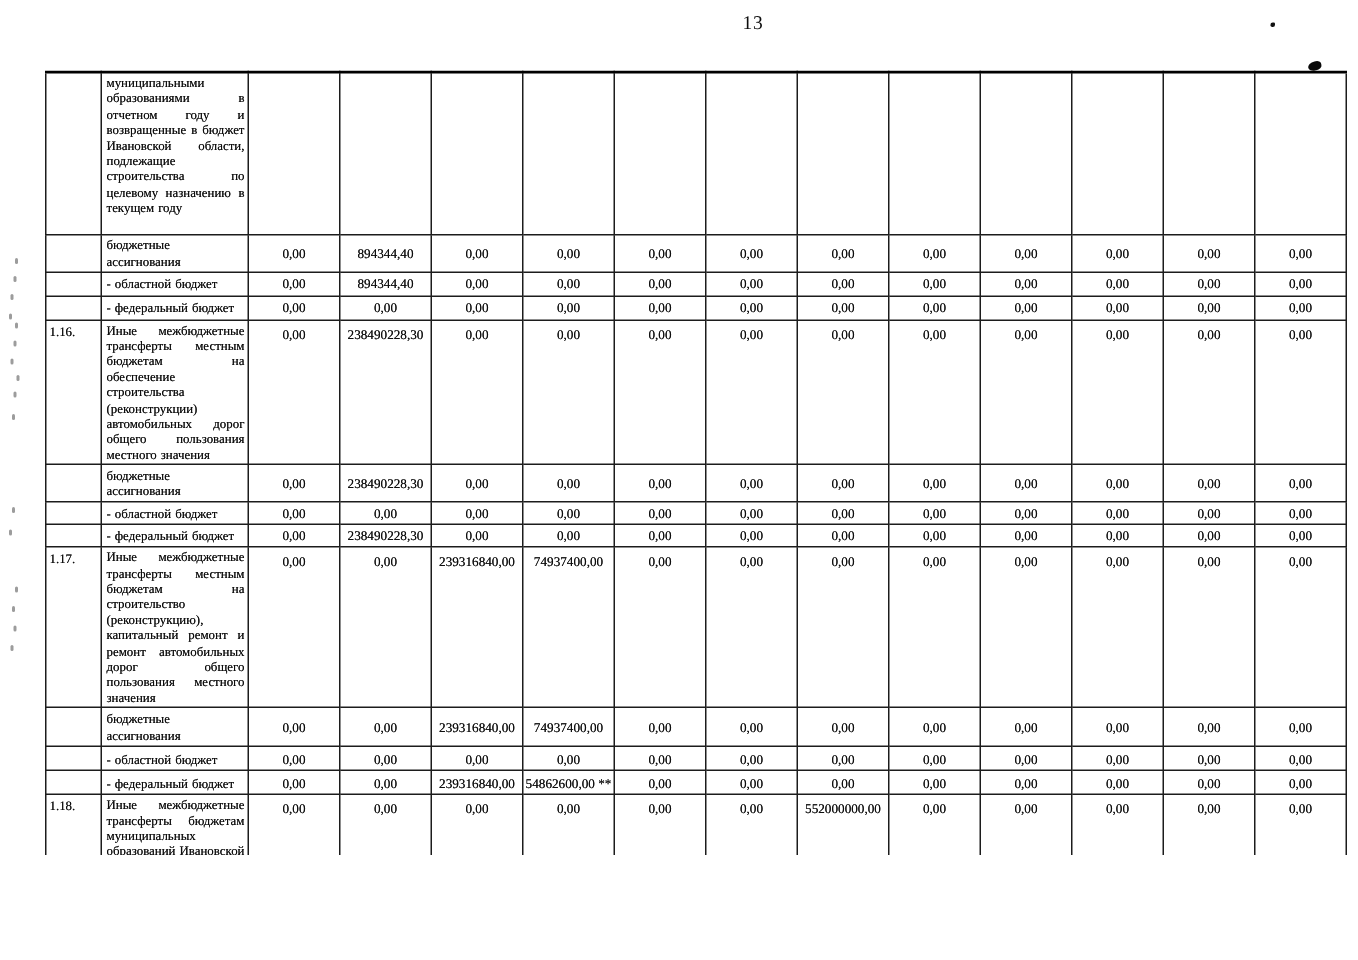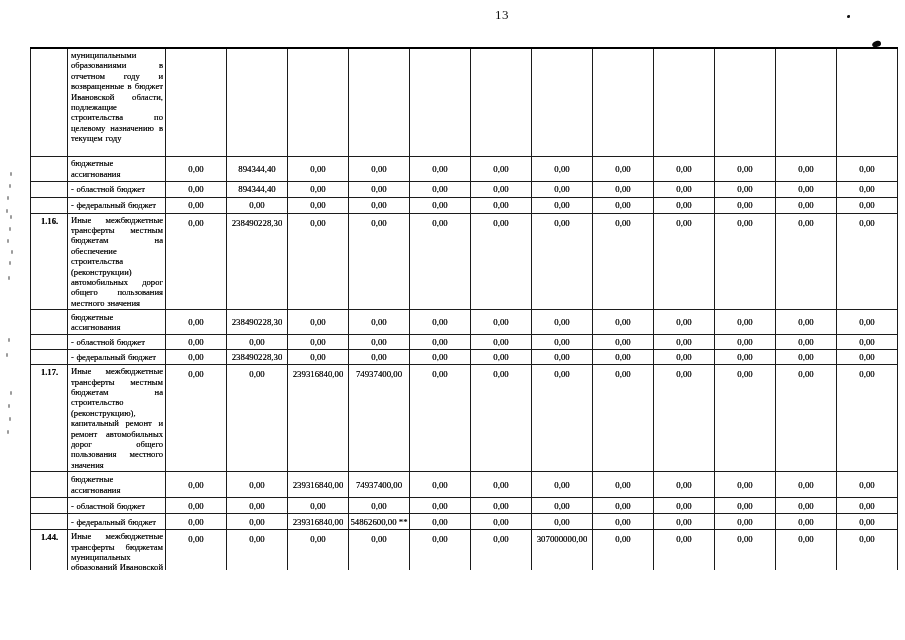--- a/index.html
+++ b/index.html
@@ -49,23 +49,22 @@
   }
   td {
     border: 1px solid #1c1c1c;
     overflow: hidden;
     text-shadow: 0 0 0.4px #3a3a3a;
   }
   td.num {
     font-size: 8.6px;
     line-height: 10px;
     vertical-align: top;
-    text-align: center;
+    text-align: left;
     padding: 2px 1px 1px 2px;
-    font-weight: bold;
   }
   td.label {
     font-size: 8.6px;
     line-height: 10.4px;
     padding: 1px 2px 1px 3px;
     word-spacing: 0.5px;
   }
   td.val {
     font-size: 8.8px;
     text-align: center;
@@ -300,29 +299,29 @@
           <td class="val">0,00</td>
           <td class="val">0,00</td>
           <td class="val">0,00</td>
           <td class="val">0,00</td>
           <td class="val">0,00</td>
           <td class="val">0,00</td>
           <td class="val">0,00</td>
           <td class="val">0,00</td>
         </tr>
         <tr class="section" style="height: 80px;">
-          <td class="num">1.44.</td>
+          <td class="num">1.18.</td>
           <td class="label">Иные межбюджетные трансферты бюджетам муниципальных образований Ивановской области на</td>
           <td class="val">0,00</td>
           <td class="val">0,00</td>
           <td class="val">0,00</td>
           <td class="val">0,00</td>
           <td class="val">0,00</td>
           <td class="val">0,00</td>
-          <td class="val">307000000,00</td>
+          <td class="val">552000000,00</td>
           <td class="val">0,00</td>
           <td class="val">0,00</td>
           <td class="val">0,00</td>
           <td class="val">0,00</td>
           <td class="val">0,00</td>
         </tr>
       </tbody>
   </table>
 </div>
 

